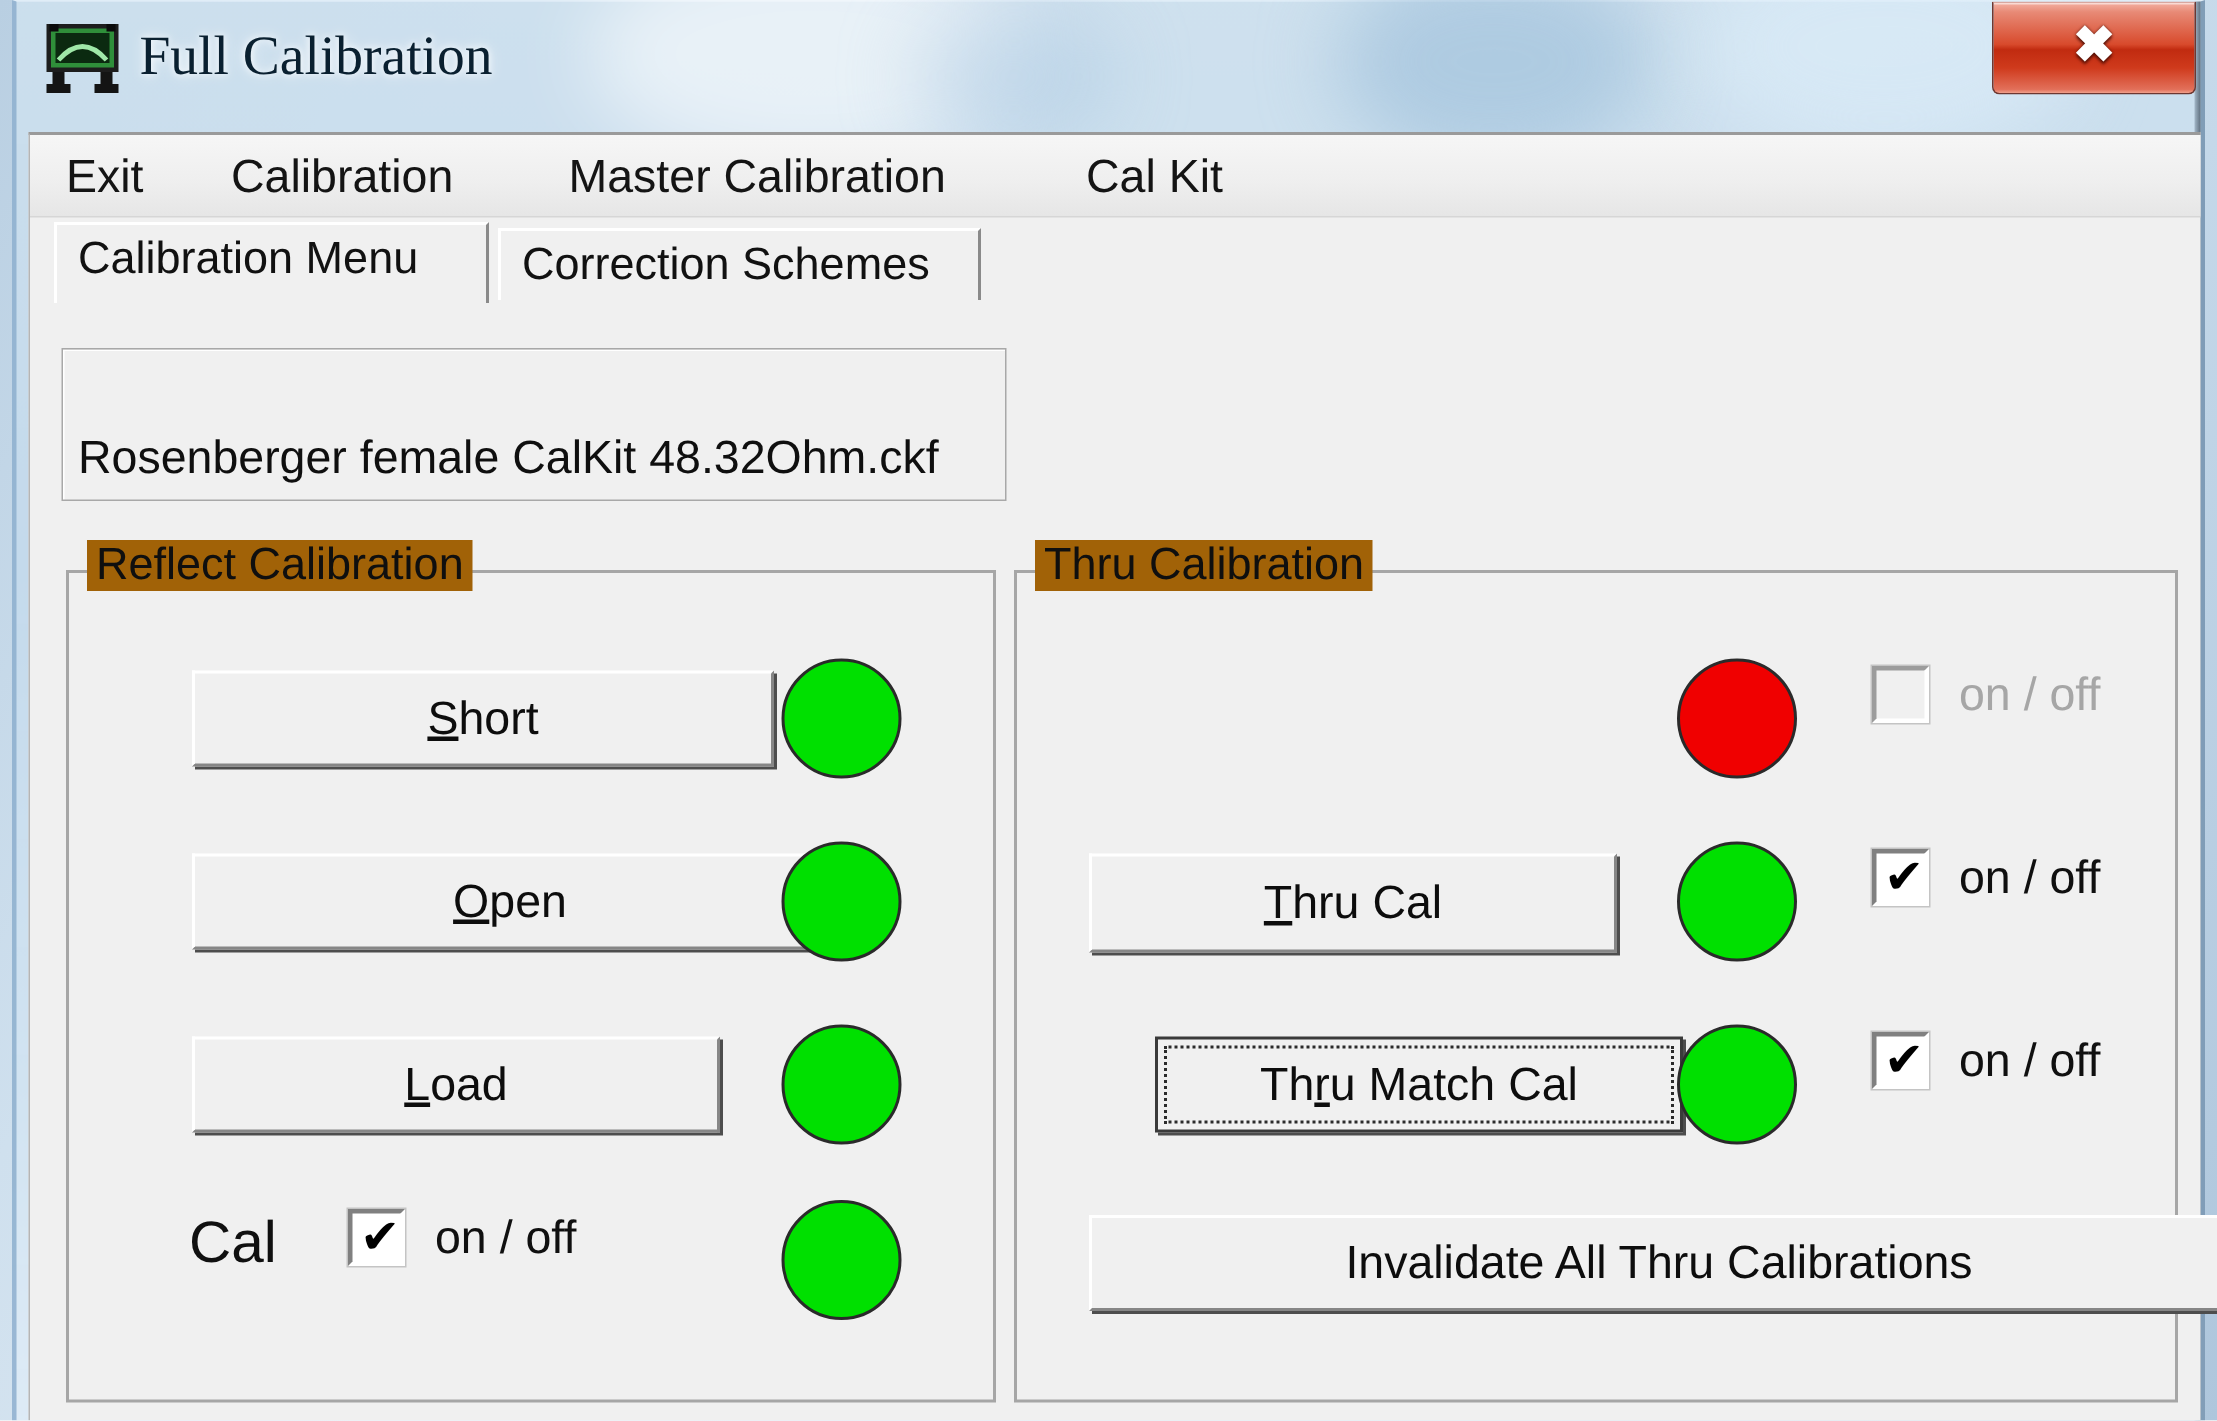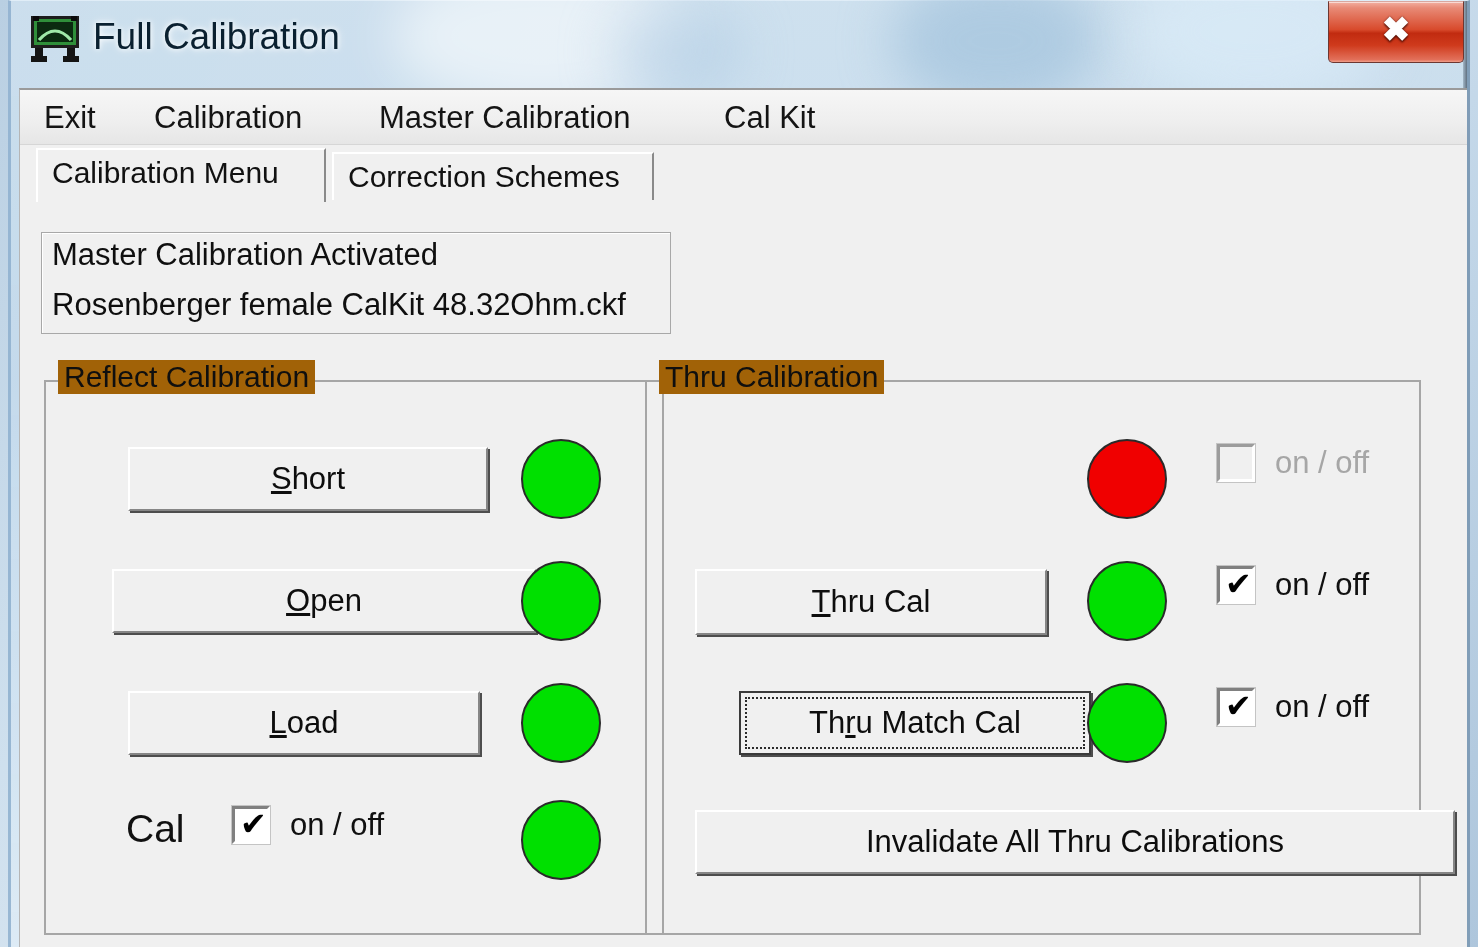--- a/index.html
+++ b/index.html
@@ -61,20 +61,21 @@
     position: absolute; left: 18px; top: 16px;
     width: 52px; height: 46px;
   }
   #title-text {
     position: absolute; left: 82px; top: 16px;
     font-size: 37px;
     color: #0a2030;
     letter-spacing: 0px;
     text-shadow: 0 0 5px rgba(255,255,255,0.95), 0 0 10px rgba(255,255,255,0.8);
     white-space: nowrap;
+    font-family: Liberation Serif, serif;
   }
   #close-button {
     position: absolute;
     right: 3px; top: 1px;
     width: 136px; height: 62px;
     border: 1px solid #6d3731;
     border-top: 1px solid #d9a79f;
     border-radius: 0 0 5px 5px;
     background: linear-gradient(180deg,
        #f3b0a2 0%, #e88a76 10%, #d84a2c 46%, #c12b10 52%,
@@ -175,21 +176,21 @@
   .groupbox-title {
     position: absolute;
     top: -22px; left: 12px;
     background: #a16207;
     padding: 0 6px;
     font-size: 30px;
     color: #0f0f0f;
     white-space: nowrap;
   }
   #grp-reflect { left: 24px; top: 290px; width: 620px; height: 555px; }
-  #grp-thru    { left: 625px; top: 290px; width: 776px; height: 555px; }
+  #grp-thru    { left: 656px; top: 290px; width: 776px; height: 555px; }
 
   
   .btn {
     position: absolute;
     background: #f0f0f0;
     border-top: 2px solid #ffffff;
     border-left: 2px solid #ffffff;
     border-right: 2px solid #868686;
     border-bottom: 2px solid #868686;
     box-shadow: 2px 2px 0 #4d4d4d;
@@ -313,33 +314,32 @@
         <div class="menu-item" style="left:700px">Cal Kit</div>
       </div>
 
       <div id="tabstrip">
         <div class="tab selected" style="left:0px;width:290px">Calibration Menu</div>
         <div class="tab" style="left:296px;width:322px">Correction Schemes</div>
       </div>
       <div id="tab-underline"></div>
 
       <div id="info-panel">
-        <div class="info-line l1">Master Calibration Activated</div>
         <div class="info-line l2">Rosenberger female CalKit 48.32Ohm.ckf</div>
       </div>
 
       <div class="groupbox" id="grp-reflect">
         <div class="groupbox-title">Reflect Calibration</div>
 
-        <div class="btn" style="left:82px;top:65px;width:360px;height:64px">
+        <div class="btn" style="left:82px;top:65px;width:388px;height:64px">
           <span><u>S</u><span>hort</span></span>
         </div>
         <div class="led green" style="left:475px;top:57px"></div>
 
-        <div class="btn" style="left:66px;top:187px;width:424px;height:64px">
+        <div class="btn" style="left:82px;top:187px;width:424px;height:64px">
           <span><u>O</u><span>pen</span></span>
         </div>
         <div class="led green" style="left:475px;top:179px"></div>
 
         <div class="btn" style="left:82px;top:309px;width:352px;height:64px">
           <span><u>L</u><span>oad</span></span>
         </div>
         <div class="led green" style="left:475px;top:301px"></div>
 
         <div class="plain-label" style="left:80px;top:425px">Cal</div>

